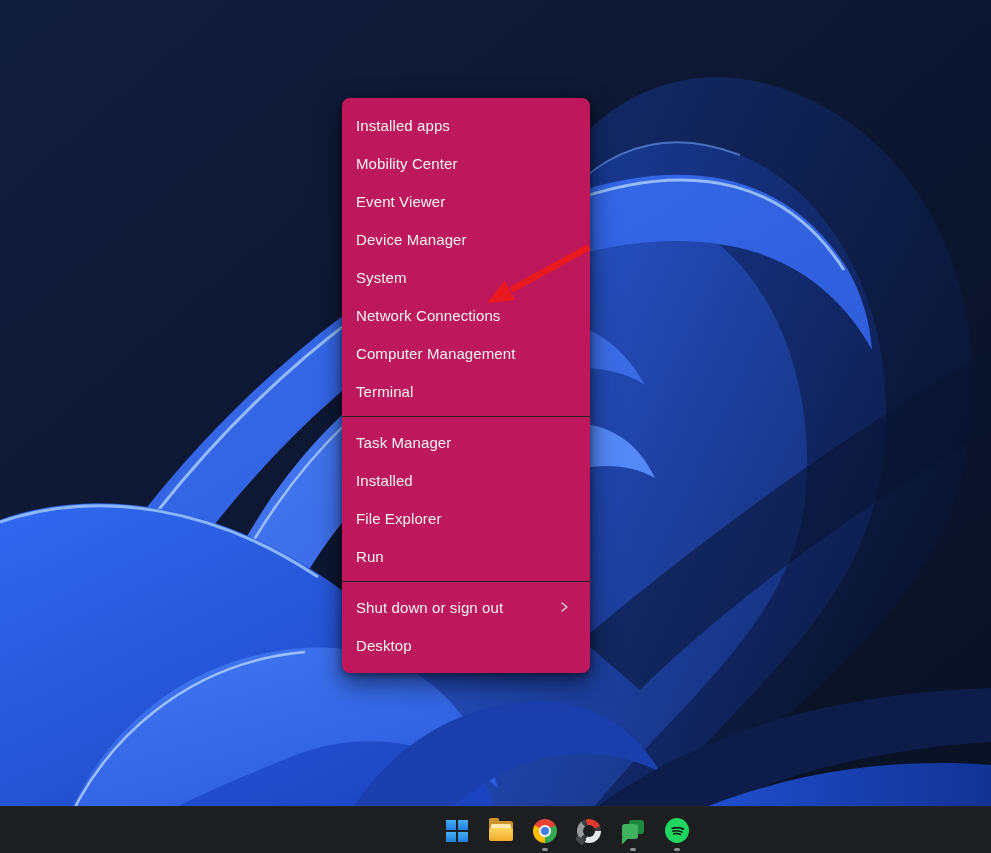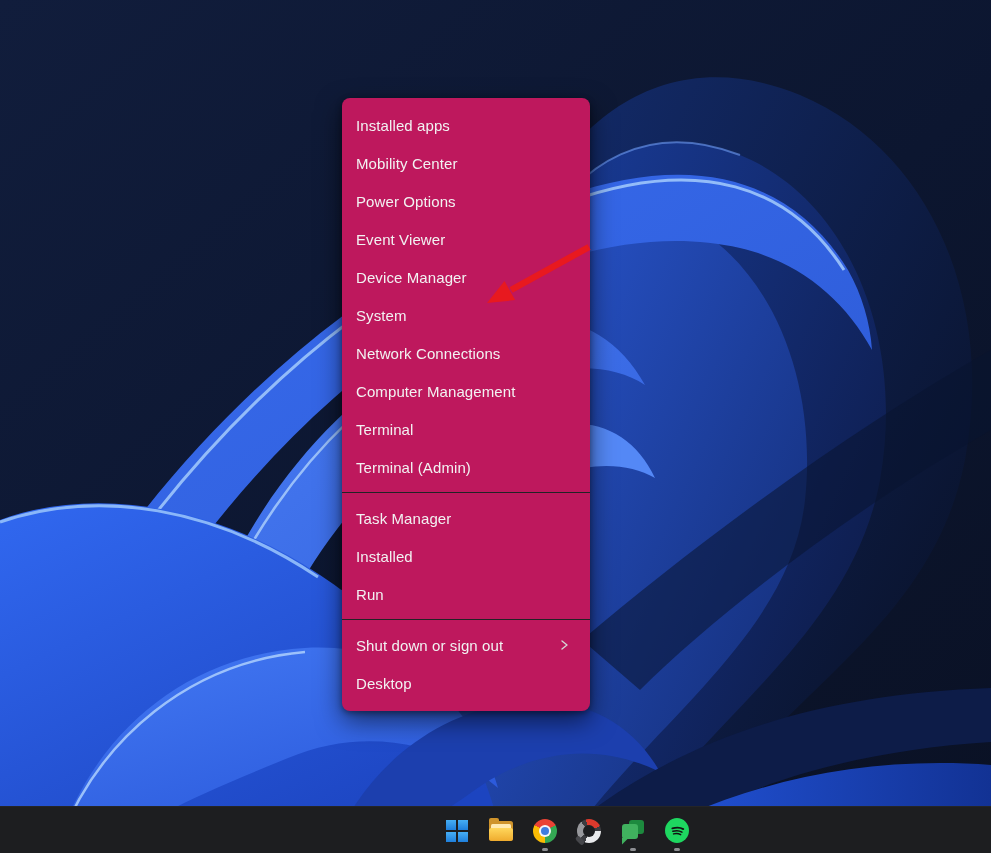--- a/index.html
+++ b/index.html
@@ -143,49 +143,46 @@
   </svg>
 
   <div class="context-menu">
     <div class="menu-item">
         <span>Installed apps</span>
       </div>
     <div class="menu-item">
         <span>Mobility Center</span>
       </div>
     <div class="menu-item">
-        <span>Power Options</span>
-      </div>
-    <div class="menu-item">
         <span>Event Viewer</span>
       </div>
     <div class="menu-item">
         <span>Device Manager</span>
       </div>
     <div class="menu-item">
         <span>System</span>
       </div>
     <div class="menu-item">
         <span>Network Connections</span>
       </div>
     <div class="menu-item">
         <span>Computer Management</span>
       </div>
     <div class="menu-item">
         <span>Terminal</span>
       </div>
-    <div class="menu-item">
-        <span>Terminal (Admin)</span>
-      </div>
     <div class="menu-sep"></div>
     <div class="menu-item">
         <span>Task Manager</span>
       </div>
     <div class="menu-item">
         <span>Installed</span>
+      </div>
+    <div class="menu-item">
+        <span>File Explorer</span>
       </div>
     <div class="menu-item">
         <span>Run</span>
       </div>
     <div class="menu-sep"></div>
     <div class="menu-item">
       <span>Shut down or sign out</span>
       <svg class="submenu-chevron" viewBox="0 0 12 12">
           <polyline points="4,2 9,6 4,10" fill="none" stroke="#d6d6d6" stroke-width="1.4" stroke-linecap="round" stroke-linejoin="round"></polyline>
         </svg>

